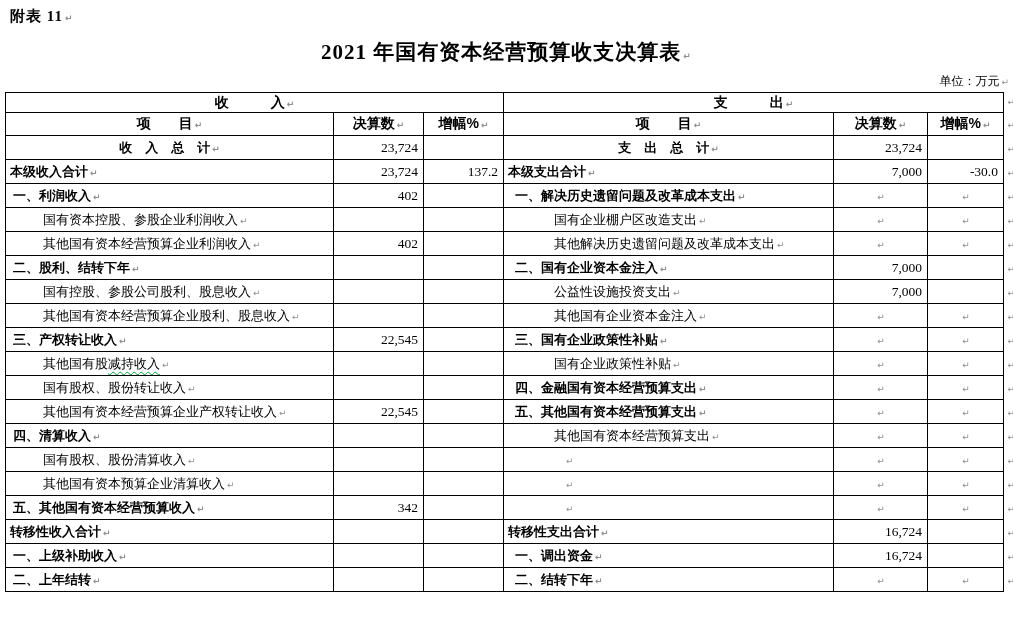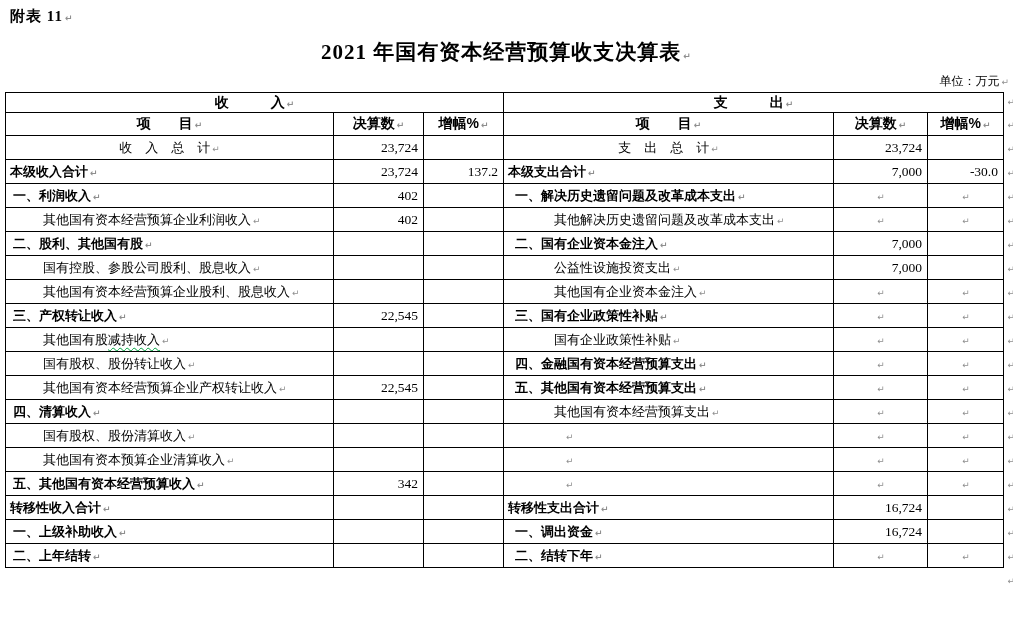--- a/index.html
+++ b/index.html
@@ -33,21 +33,21 @@
   }
 
   .tablewrap{position:absolute;left:5px;top:92px;width:998px;}
   table{border-collapse:collapse;table-layout:fixed;width:998px;
         border:1.5px solid #000;}
   td{border:1px solid #000;height:23px;padding:0 4px;font-size:13px;
      overflow:hidden;white-space:nowrap;vertical-align:middle;}
   .h1{height:19px;text-align:center;font-weight:bold;font-size:14px;}
   .h2{height:22px;text-align:center;font-weight:bold;font-size:14px;}
   .item{text-align:left;}
-  .item.ctr{text-align:center;font-weight:normal;margin-top:9px;}
+  .item.ctr{text-align:center;font-weight:bold;margin-top:9px;}
   .item.agg{font-weight:bold;padding-left:4px;}
   .item.cat{font-weight:bold;padding-left:7px;margin-left:16px;}
   .item.sub{font-weight:normal;padding-left:37px;}
   .item.R.cat{padding-left:11px;}
   .item.R.sub{padding-left:50px;}
   .item .pmark-empty{margin-left:12px;}
   .num{text-align:right;padding-right:5px;
        font-family:"Liberation Serif", serif;font-size:13.5px;}
   .num.b{font-weight:normal;}
   .num.empty{text-align:center;}
@@ -122,29 +122,37 @@
           </tr>
           <tr>
             <td class="item cat"><span>一、利润收入</span><span class="pmark">↵</span></td>
             <td class="num b">402</td>
             <td class="num"></td>
             <td class="item cat R"><span>一、解决历史遗留问题及改革成本支出</span><span class="pmark">↵</span></td>
             <td class="num empty"><span class="pmark">↵</span></td>
             <td class="num empty"><span class="pmark">↵</span></td>
           </tr>
           <tr>
+            <td class="item sub"><span>国有资本控股、参股企业利润收入</span><span class="pmark">↵</span></td>
+            <td class="num"></td>
+            <td class="num"></td>
+            <td class="item sub R"><span>国有企业棚户区改造支出</span><span class="pmark">↵</span></td>
+            <td class="num empty"><span class="pmark">↵</span></td>
+            <td class="num empty"><span class="pmark">↵</span></td>
+          </tr>
+          <tr>
             <td class="item sub"><span>其他国有资本经营预算企业利润收入</span><span class="pmark">↵</span></td>
             <td class="num">402</td>
             <td class="num"></td>
             <td class="item sub R"><span>其他解决历史遗留问题及改革成本支出</span><span class="pmark">↵</span></td>
             <td class="num empty"><span class="pmark">↵</span></td>
             <td class="num empty"><span class="pmark">↵</span></td>
           </tr>
           <tr>
-            <td class="item cat"><span>二、股利、其他国有股</span><span class="pmark">↵</span></td>
+            <td class="item cat"><span>二、股利、结转下年</span><span class="pmark">↵</span></td>
             <td class="num"></td>
             <td class="num"></td>
             <td class="item cat R"><span>二、国有企业资本金注入</span><span class="pmark">↵</span></td>
             <td class="num b">7,000</td>
             <td class="num"></td>
           </tr>
           <tr>
             <td class="item sub"><span>国有控股、参股公司股利、股息收入</span><span class="pmark">↵</span></td>
             <td class="num"></td>
             <td class="num"></td>

